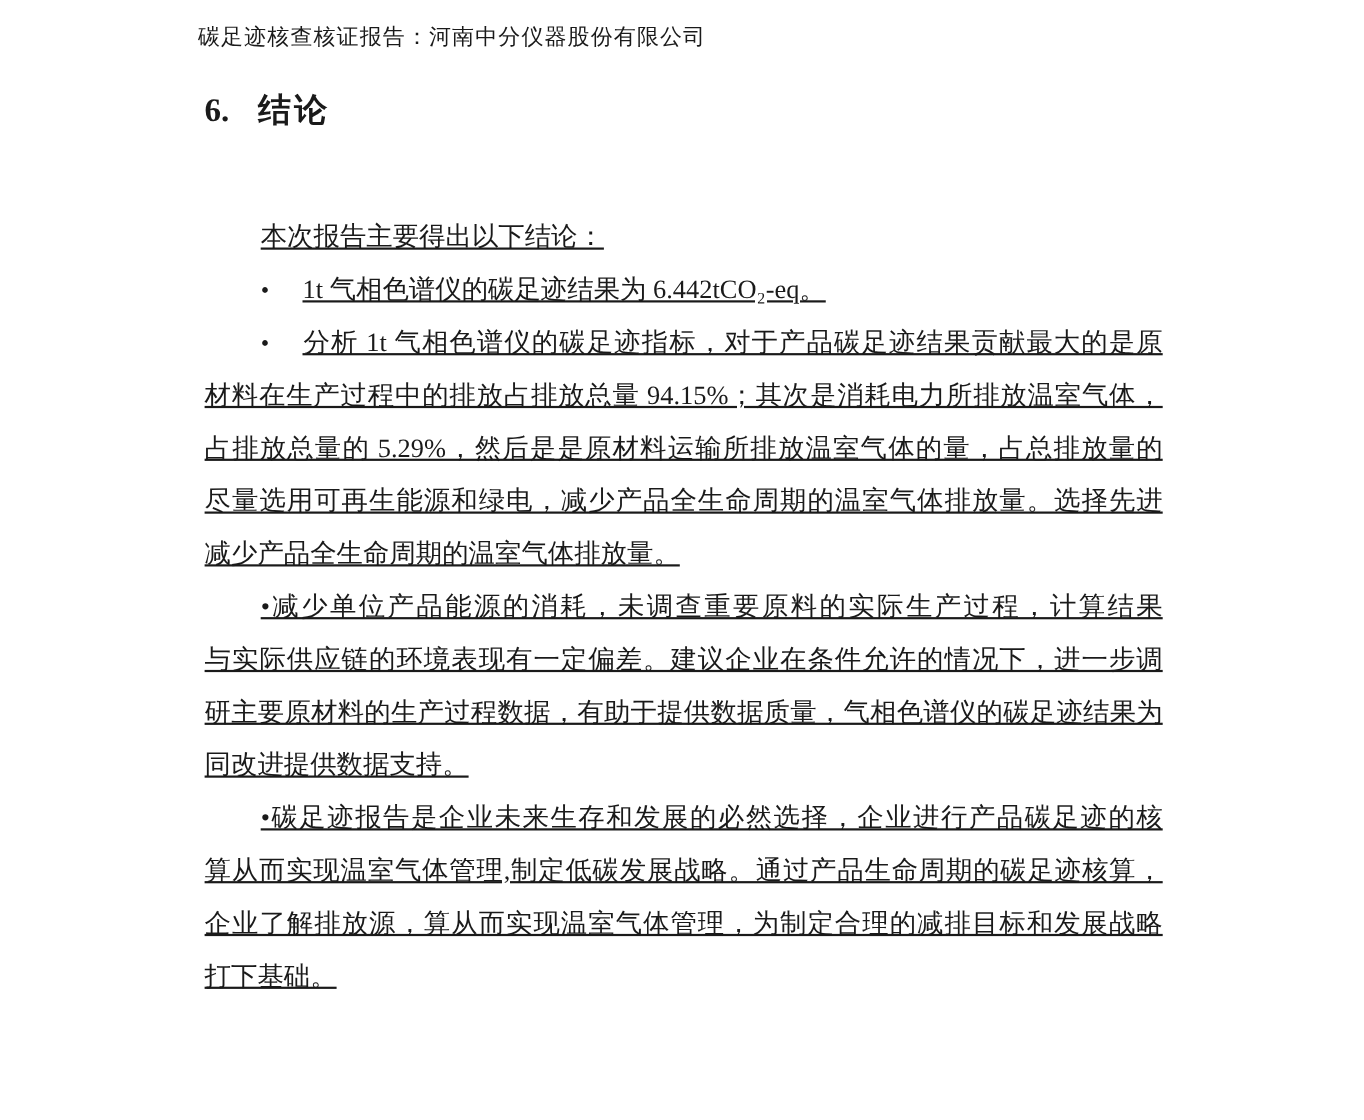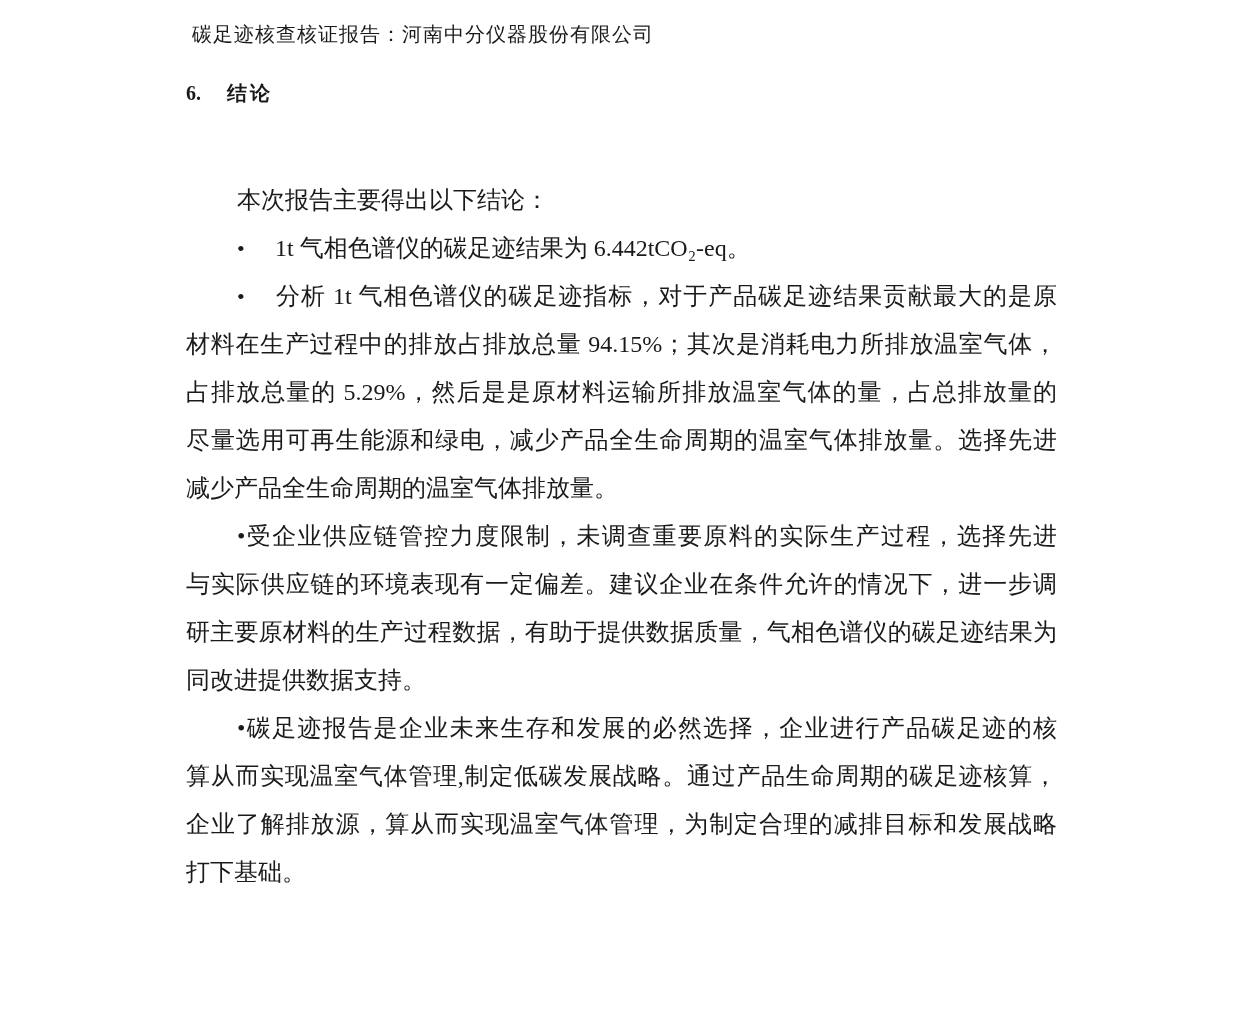--- a/index.html
+++ b/index.html
@@ -15,48 +15,49 @@
     font-family: "Liberation Serif", "DejaVu Serif", serif;
     color: #1a1a1a;
   }
   .page {
     position: absolute;
     inset: 0;
     background: #ffffff;
   }
   .page-header {
     position: absolute;
-    left: 192px;
+    left: 180px;
     top: 20px;
     width: 871px;
     font-size: 20px;
     line-height: 28px;
     letter-spacing: 1px;
     white-space: nowrap;
   }
   .section-heading {
     position: absolute;
     left: 186px;
     top: 80px;
-    font-size: 20px;
+    font-size: 30px;
     font-weight: bold;
     white-space: nowrap;
   }
   .section-heading .num {
     display: inline-block;
     margin-right: 26px;
   }
   .section-heading .title {
     letter-spacing: 3px;
   }
   .document-body {
     position: absolute;
     left: 186px;
-    top: 176px;
+    top: 192px;
     width: 871px;
+    text-decoration: underline;
   }
   .line {
     height: 48px;
     line-height: 48px;
     font-size: 24px;
     white-space: normal;
   }
   .line.justify {
     text-align: justify;
     text-align-last: justify;
@@ -83,21 +84,21 @@
   </div>
 
   <div class="document-body">
       <div class="line indent"><span>本次报告主要得出以下结论：</span></div>
       <div class="line indent"><span class="bullet">•</span><span>1t 气相色谱仪的碳足迹结果为 6.442tCO₂-eq。</span></div>
       <div class="line justify indent"><span class="bullet">•</span><span>分析 1t 气相色谱仪的碳足迹指标，对于产品碳足迹结果贡献最大的是原</span></div>
       <div class="line justify"><span>材料在生产过程中的排放占排放总量 94.15%；其次是消耗电力所排放温室气体，</span></div>
       <div class="line justify"><span>占排放总量的 5.29%，然后是是原材料运输所排放温室气体的量，占总排放量的</span></div>
       <div class="line justify"><span>尽量选用可再生能源和绿电，减少产品全生命周期的温室气体排放量。选择先进</span></div>
       <div class="line"><span>减少产品全生命周期的温室气体排放量。</span></div>
-      <div class="line justify indent"><span>•受企业供应链管控力度限制，未调查重要原料的实际生产过程，选择先进</span></div>
+      <div class="line justify indent"><span>•减少单位产品能源的消耗，未调查重要原料的实际生产过程，计算结果</span></div>
       <div class="line justify"><span>与实际供应链的环境表现有一定偏差。建议企业在条件允许的情况下，进一步调</span></div>
       <div class="line justify"><span>研主要原材料的生产过程数据，有助于提供数据质量，气相色谱仪的碳足迹结果为</span></div>
       <div class="line"><span>同改进提供数据支持。</span></div>
       <div class="line justify indent"><span>•碳足迹报告是企业未来生存和发展的必然选择，企业进行产品碳足迹的核</span></div>
       <div class="line justify"><span>算从而实现温室气体管理,制定低碳发展战略。通过产品生命周期的碳足迹核算，</span></div>
       <div class="line justify"><span>企业了解排放源，算从而实现温室气体管理，为制定合理的减排目标和发展战略</span></div>
       <div class="line"><span>打下基础。</span></div>
     </div>
 
 </div>

